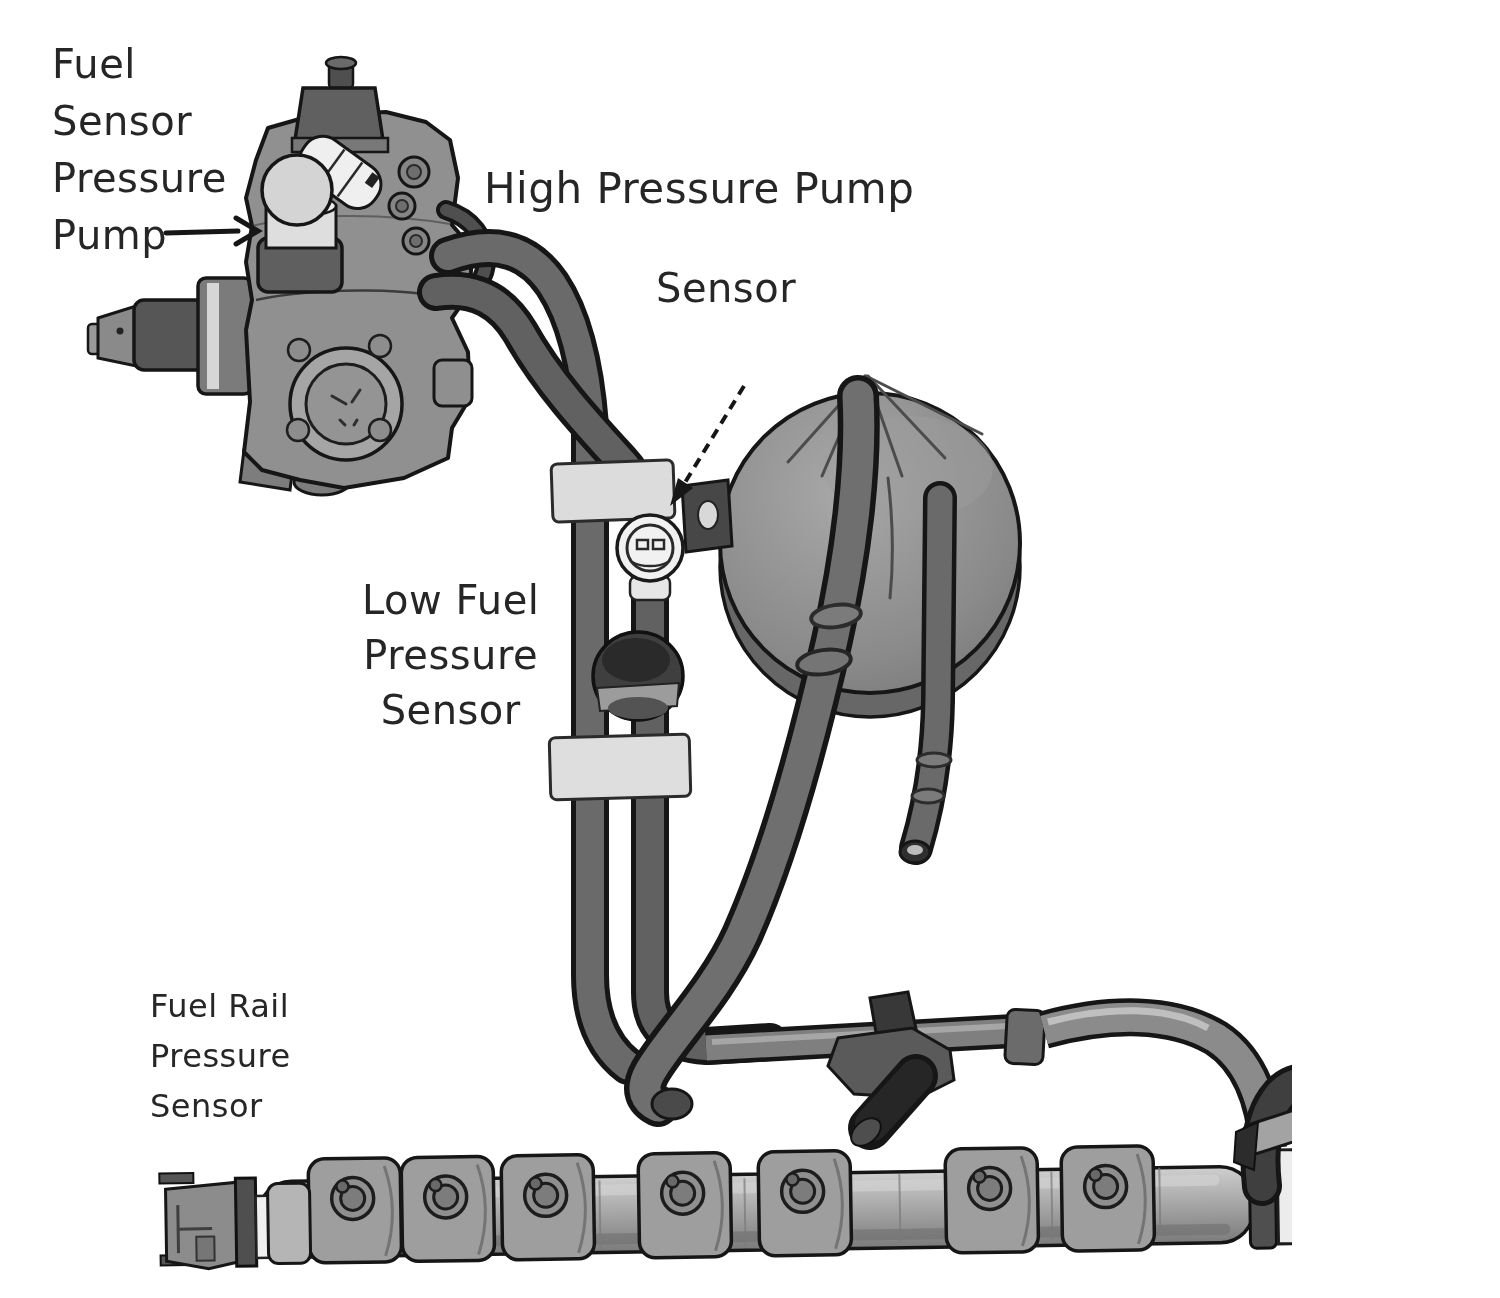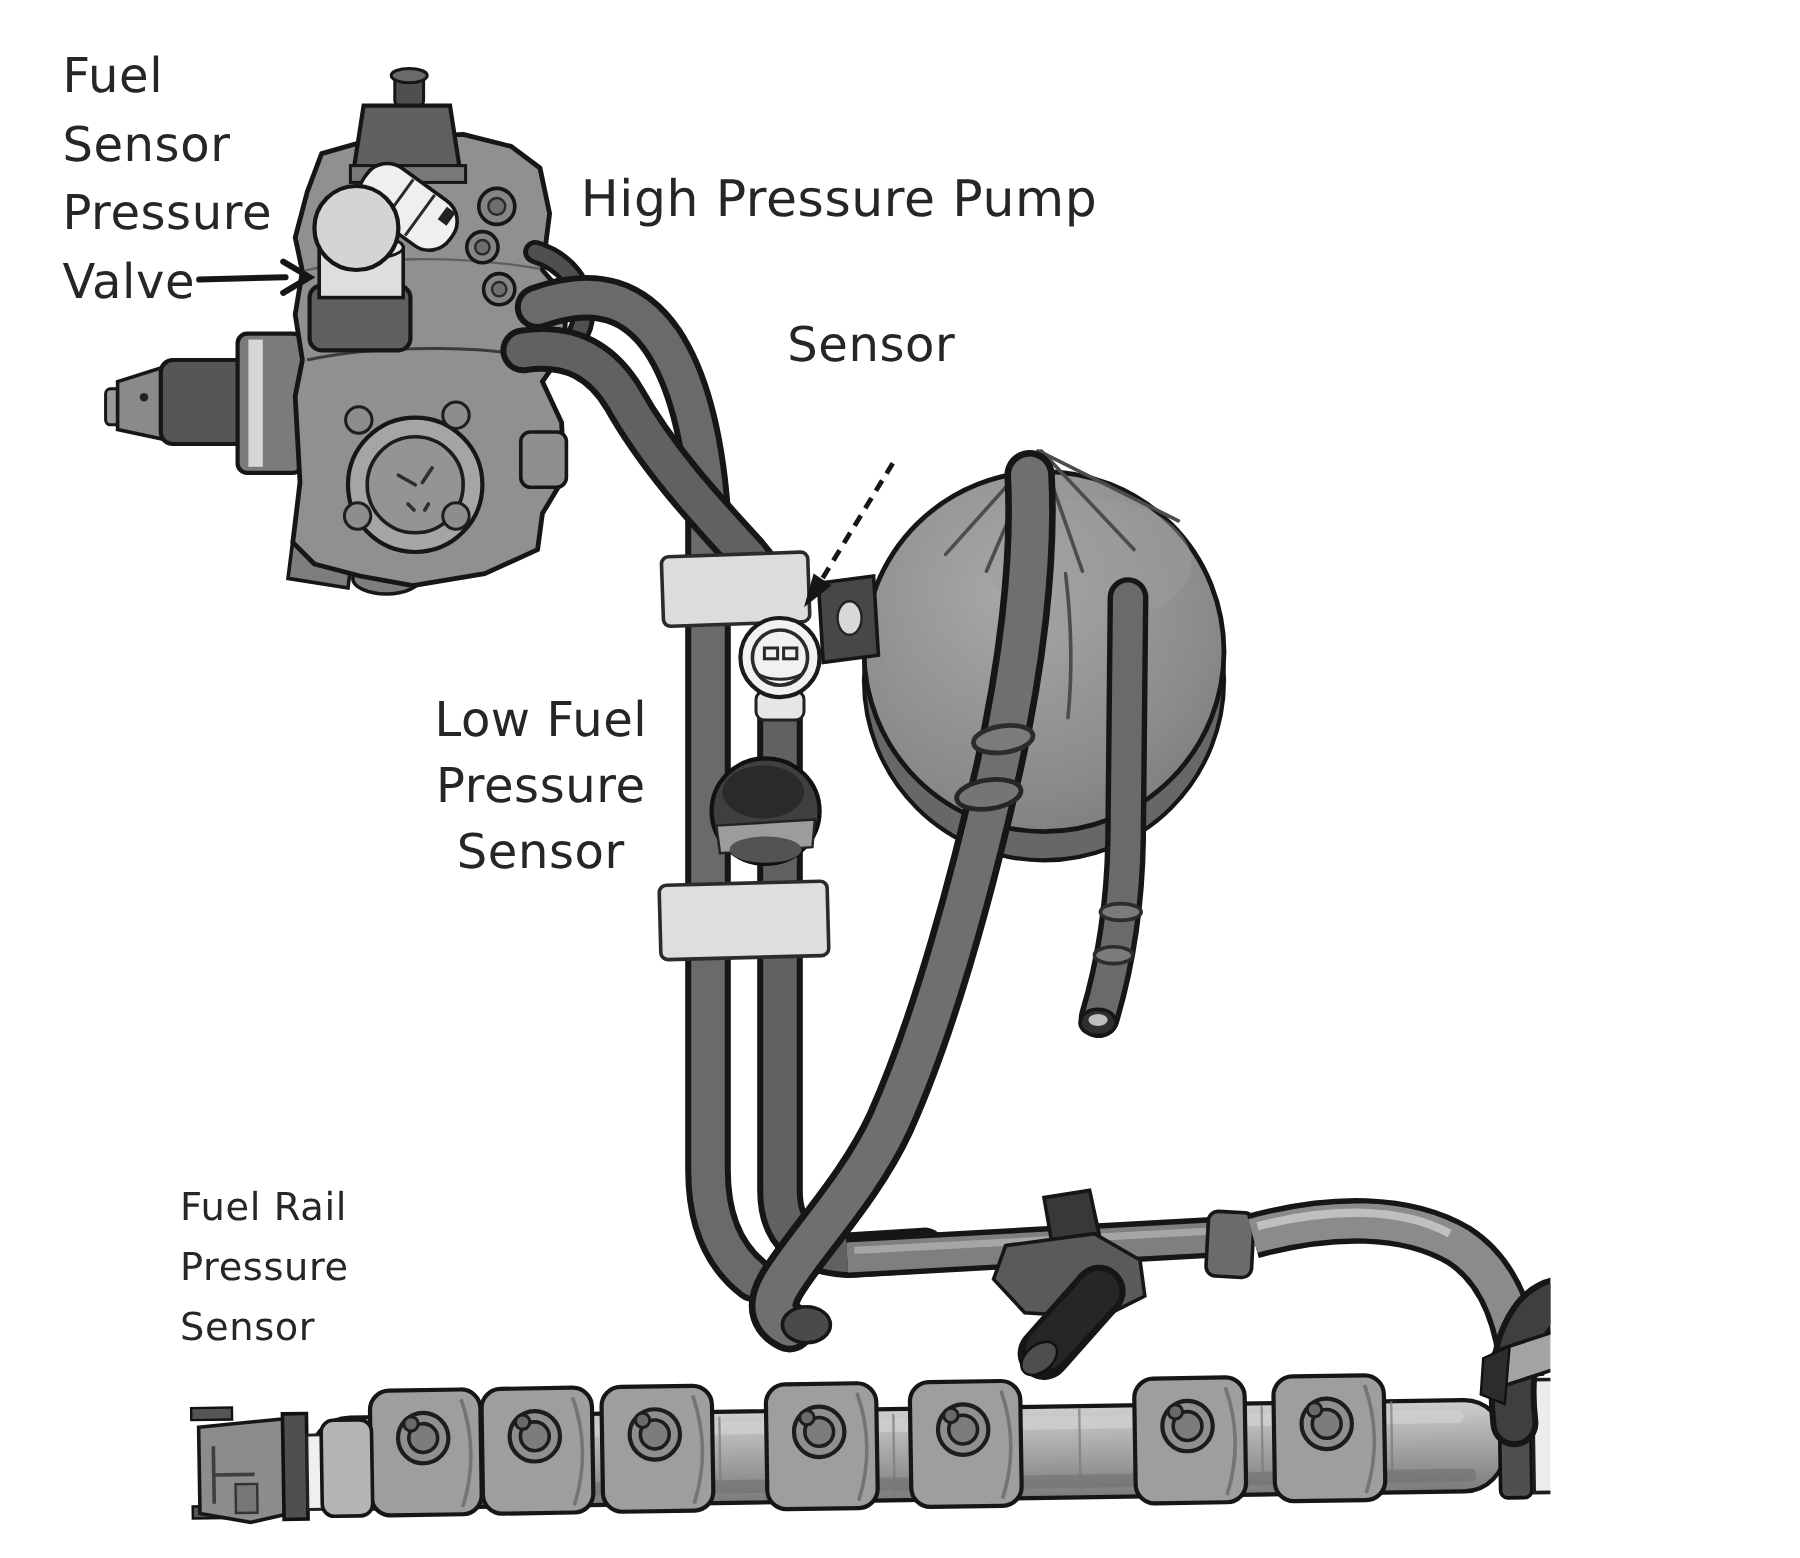--- a/index.html
+++ b/index.html
@@ -17,21 +17,21 @@
     position:absolute;
     color:#262626;
     font-family:"DejaVu Sans", sans-serif;
     letter-spacing:0.5px;
     white-space:nowrap;
     line-height:1;
   }
   .label .line{display:block;}
   .lbl-fvcv{left:52px;top:44px;font-size:40px;}
   .lbl-fvcv .line{margin-bottom:17px;}
-  .lbl-hpp{left:484px;top:145px;font-size:42px;text-align:center;}
+  .lbl-hpp{left:484px;top:168px;font-size:42px;text-align:center;}
   .lbl-fts{left:656px;top:268px;font-size:40px;}
   .lbl-fts .line{margin-bottom:13px;}
   .lbl-lfps{left:362px;top:580px;font-size:40px;}
   .lbl-lfps .line{margin-bottom:15px;text-align:center;}
   .lbl-fpr2{left:1094px;top:820px;font-size:50px;}
   .lbl-fpr2 .line{margin-bottom:17px;}
   .lbl-frps{left:150px;top:990px;font-size:32px;}
   .lbl-frps .line{margin-bottom:18px;}
 </style>
 </head>
@@ -298,21 +298,21 @@
     <line x1="744" y1="386" x2="678" y2="494" stroke="#161616" stroke-width="4" stroke-dasharray="10 7"></line>
     <polygon points="670,506 693,488 678,478" fill="#161616"></polygon>
   </g>
   <polygon points="1356,966 1382,964 1384,1050 1406,1046 1372,1130 1338,1052 1358,1054" fill="#ffffff" stroke="#262626" stroke-width="3.5" stroke-linejoin="round"></polygon>
 </svg>
 
 <div class="label lbl-fvcv">
   <span class="line">Fuel</span>
   <span class="line">Sensor</span>
   <span class="line">Pressure</span>
-  <span class="line">Valve</span>
+  <span class="line">Pump</span>
 </div>
 
 <div class="label lbl-hpp">
   <span class="line">High Pressure Pump</span>
 </div>
 
 <div class="label lbl-fts">
   <span class="line">Sensor</span>
 </div>
 

